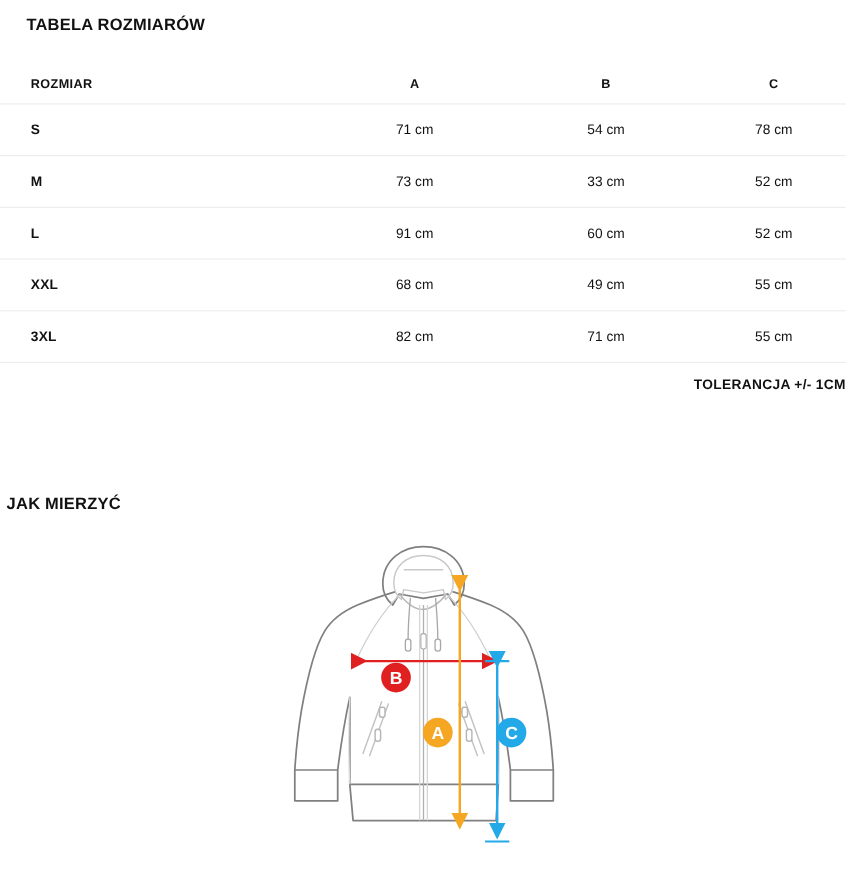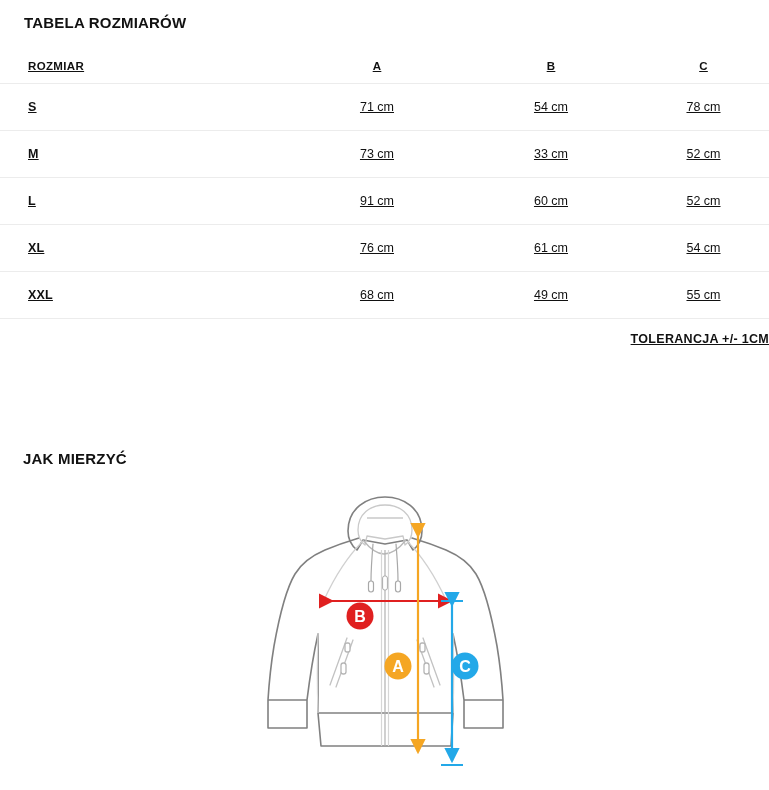--- a/index.html
+++ b/index.html
@@ -31,33 +31,32 @@
     color: #111111;
     margin: 0;
   }
   #title-sizetable {
     position: absolute;
     left: 24px;
     top: 14px;
   }
   #title-howtomeasure {
     position: absolute;
-    left: 23px;
+    left: 6px;
     top: 450px;
   }
 
   
   .size-table {
     position: absolute;
     left: 0px;
-    top: 49px;
+    top: 60px;
     width: 769px;
     border-collapse: collapse;
     table-layout: fixed;
-    text-decoration: underline;
   }
   .size-table th,
   .size-table td {
     padding: 0;
     margin: 0;
     border: none;
   }
   .size-table th {
     height: 34px;
     vertical-align: middle;
@@ -140,29 +139,29 @@
         <td class="cell-b">33 cm</td>
         <td class="cell-c">52 cm</td>
       </tr>
       <tr>
         <td class="cell-size">L</td>
         <td class="cell-a">91 cm</td>
         <td class="cell-b">60 cm</td>
         <td class="cell-c">52 cm</td>
       </tr>
       <tr>
-        <td class="cell-size">XL</td>
-        <td class="cell-a">76 cm</td>
-        <td class="cell-b">61 cm</td>
-        <td class="cell-c">54 cm</td>
-      </tr>
-      <tr>
         <td class="cell-size">XXL</td>
         <td class="cell-a">68 cm</td>
         <td class="cell-b">49 cm</td>
+        <td class="cell-c">55 cm</td>
+      </tr>
+      <tr>
+        <td class="cell-size">3XL</td>
+        <td class="cell-a">82 cm</td>
+        <td class="cell-b">71 cm</td>
         <td class="cell-c">55 cm</td>
       </tr>
       <tr class="tolerance-row">
         <td colspan="4">TOLERANCJA +/- 1CM</td>
       </tr>
     </tbody>
   </table>
 
   <h2 class="section-title" id="title-howtomeasure">JAK MIERZYĆ</h2>
 

